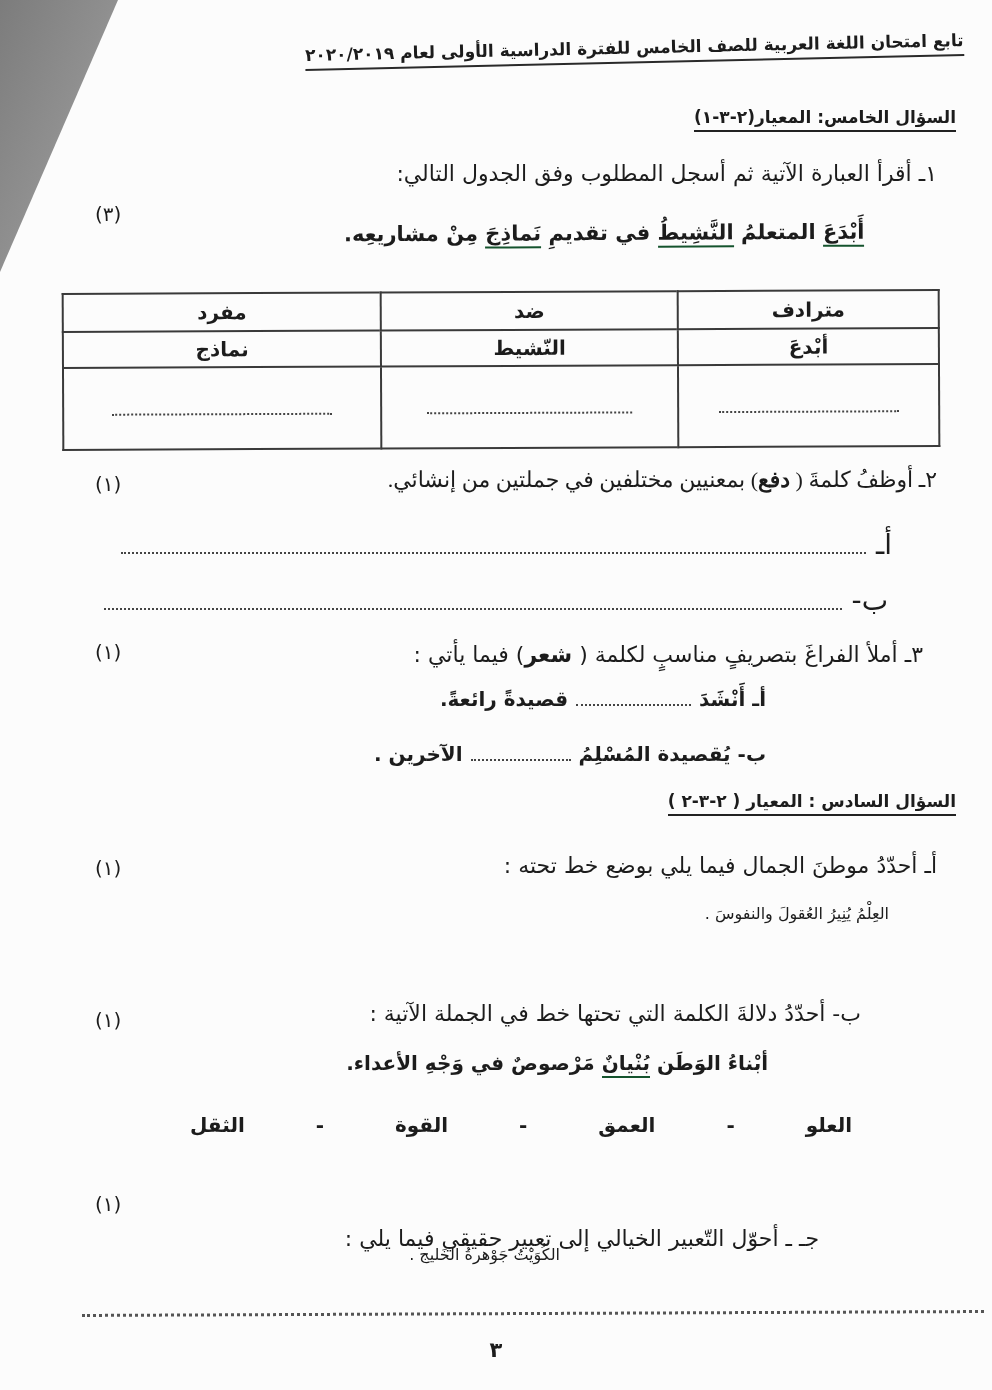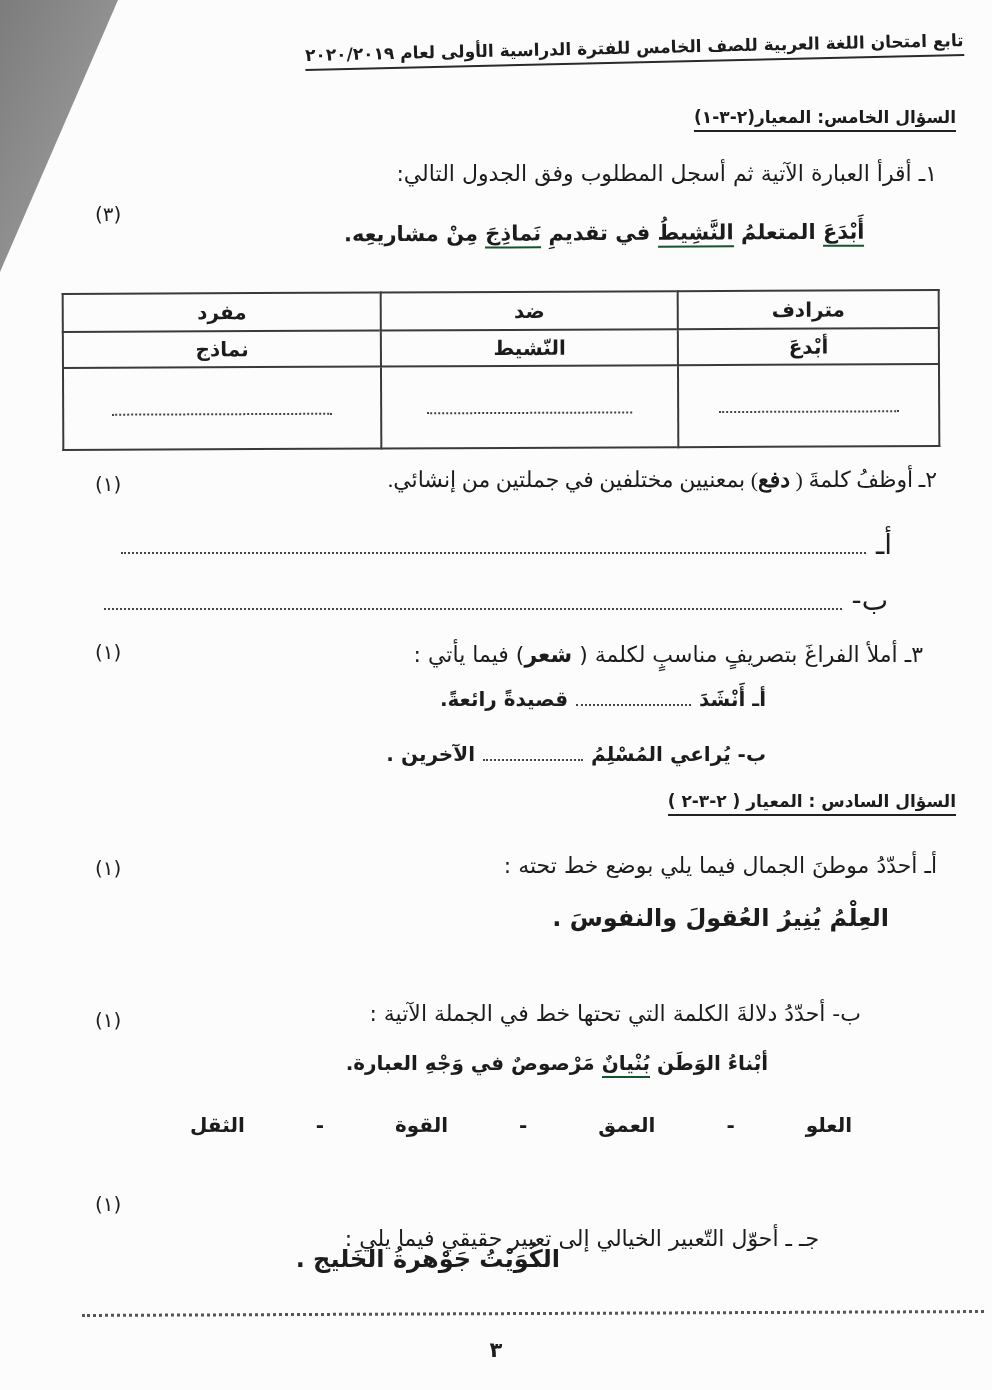--- a/index.html
+++ b/index.html
@@ -65,21 +65,21 @@
   .blank {
     display: inline-block;
     border-bottom: 2px dotted #444;
     height: 15px;
     vertical-align: baseline;
   }
   .answer-line { font-size: 19px; white-space: nowrap; }
   .answer-line .label { font-size: 28px; margin-left: 10px; }
   .fill-line { font-size: 20px; white-space: nowrap; }
   .fill-line .blank { margin: 0 8px; }
-  .bold-sentence { font-size: 24px; font-weight: bold; }
+  .bold-sentence { font-size: 16px; font-weight: normal; }
   .options-row {
     display: flex;
     justify-content: space-between;
     align-items: center;
     width: 662px;
     font-size: 20px; font-weight: bold;
   }
   .bottom-dots {
     border-bottom: 3px dotted #555;
     width: 902px;
@@ -145,36 +145,36 @@
 
   <div class="abs prompt" style="top:634px; right:69px;margin-top:8px;">
     <span>٣ـ أملأ الفراغَ بتصريفٍ مناسبٍ لكلمة ( </span><span class="bold">شعر</span><span>) فيما يأتي :</span>
   </div>
   <div class="abs marks" style="top:640px; left:95px;">(١)</div>
 
   <div class="abs fill-line" style="top:687px; right:226px;margin-left:26px;">
     <span class="bold">أـ أَنْشَدَ</span><span class="blank" style="width:115px"></span><span class="bold">قصيدةً رائعةً.</span>
   </div>
   <div class="abs fill-line" style="top:742px; right:226px;">
-    <span class="bold">ب- يُراعي المُسْلِمُ</span><span class="blank" style="width:100px"></span><span class="bold">الآخرين .</span>
+    <span class="bold">ب- يُقصيدة المُسْلِمُ</span><span class="blank" style="width:100px"></span><span class="bold">الآخرين .</span>
   </div>
 
   <div class="abs section-title" style="top:791px; right:36px;">السؤال السادس : المعيار ( ٢-٣-٢ )</div>
 
   <div class="abs prompt" style="top:853px; right:55px;">أـ أحدّدُ موطنَ الجمال فيما يلي بوضع خط تحته :</div>
   <div class="abs marks" style="top:856px; left:95px;">(١)</div>
   <div class="abs bold-sentence" style="top:904px; right:103px;">العِلْمُ يُنِيرُ العُقولَ والنفوسَ .</div>
 
   <div class="abs prompt" style="top:1001px; right:131px;">ب- أحدّدُ دلالةَ الكلمة التي تحتها خط في الجملة الآتية  :</div>
   <div class="abs marks" style="top:1008px; left:95px;">(١)</div>
 
   <div class="abs" style="top:1051px; right:224px; font-size:20px; font-weight:bold;">
     <span>أبْناءُ الوَطَن</span>
     <span class="u-word">بُنْيانٌ</span>
-    <span>مَرْصوصٌ في وَجْهِ العبارة.</span>
+    <span>مَرْصوصٌ في وَجْهِ الأعداء.</span>
   </div>
 
   <div class="abs options-row" style="top:1113px; right:140px;">
     <span>العلو</span>
     <span>-</span>
     <span>العمق</span>
     <span>-</span>
     <span>القوة</span>
     <span>-</span>
     <span>الثقل</span>

